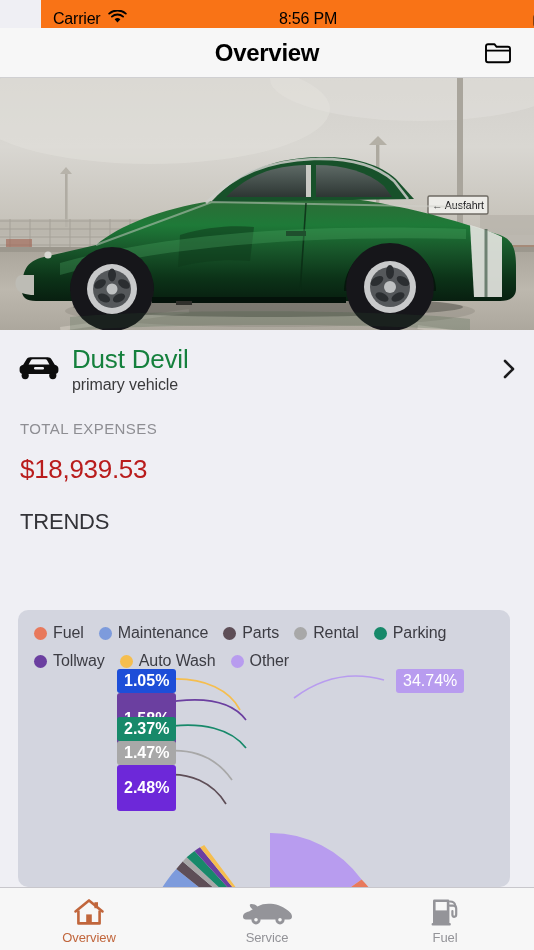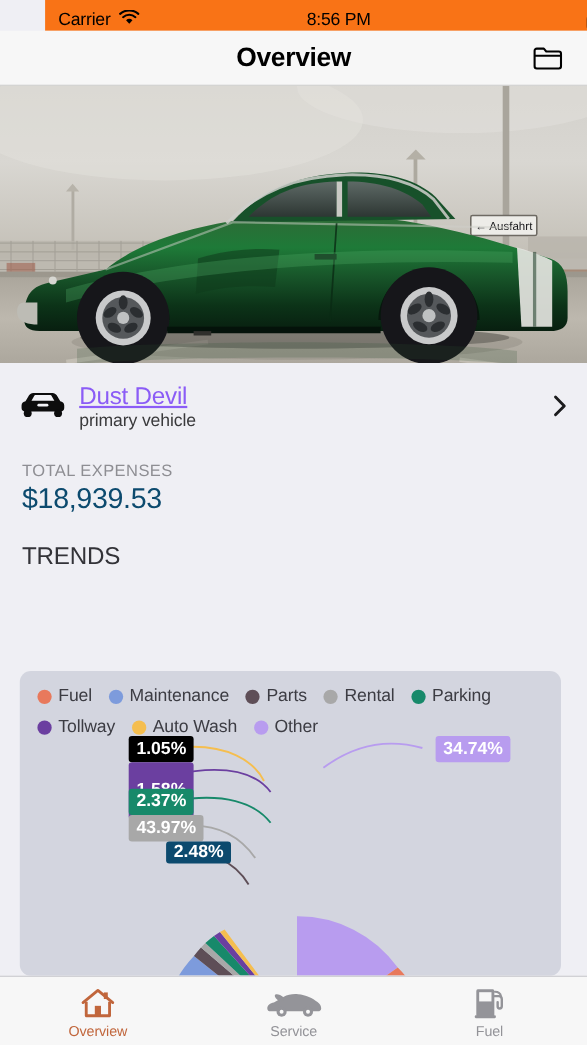--- a/index.html
+++ b/index.html
@@ -55,31 +55,31 @@
 
   
   .vehicle-row{
     height:78px; width:100%;
     display:flex; align-items:center;
     padding:0 18px;
     position:relative;
   }
   .veh-icon{ width:54px; display:flex; align-items:center; justify-content:flex-start; }
   .veh-text{ display:flex; flex-direction:column; justify-content:center; gap:1px; }
-  .veh-name{ font-size:22px; color:#8b5cf6; letter-spacing:-0.2px;text-decoration:underline; }
+  .veh-name{ font-size:26px; color:#15803d; letter-spacing:-0.2px; }
   .veh-sub{ font-size:16px; color:#3A3A3C; letter-spacing:-0.1px; }
   .veh-chevron{ margin-left:auto; display:flex; align-items:center; }
 
   
   .totals{ padding:12px 20px 0 20px; }
   .totals-label{
     font-size:15px; color:#8E8E93; letter-spacing:0.4px;
   }
   .totals-value{
-    font-size:26px; color:#0c4a6e; letter-spacing:-0.3px; margin-top:1px;
+    font-size:26px; color:#b91c1c; letter-spacing:-0.3px; margin-top:17px;
   }
   .section-title{
     font-size:22px; color:#333338; letter-spacing:-0.2px;
     padding:24px 20px 0 20px;
   }
 
   
   .chart-card{
     position:absolute;
     left:18px; top:610px;
@@ -408,35 +408,35 @@
         <path d="M366 12 C330 2 300 12 276 30" stroke="#B89CEF"></path>
         <path d="M140 12 C190 6 214 26 222 42" stroke="#F5BE4F"></path>
         <path d="M140 36 C190 26 216 36 228 52" stroke="#6B3FA0"></path>
         <path d="M140 60 C186 52 214 62 228 80" stroke="#17896A"></path>
         <path d="M140 84 C178 78 200 92 214 112" stroke="#A8A8A8"></path>
         <path d="M140 108 C172 102 196 116 208 136" stroke="#5E4E57"></path>
       </g>
     </svg>
 
     <div style="position:absolute;left:378px;top:1px;background:#B89CEF;border-radius:3px;padding:3px 7px;">
-      <span style="font-size:16px;font-weight:bold;color:#FFFFFF;">34.74%</span>
-    </div>
-    <div style="position:absolute;left:99px;top:1px;background:#000000;border-radius:3px;padding:3px 7px;">
+      <span style="font-size:16px;font-weight:normal;color:#FFFFFF;">34.74%</span>
+    </div>
+    <div style="position:absolute;left:99px;top:1px;background:#1d4ed8;border-radius:3px;padding:3px 7px;">
       <span style="font-size:16px;font-weight:bold;color:#FFFFFF;">1.05%</span>
     </div>
     <div style="position:absolute;left:99px;top:25px;background:#6B3FA0;border-radius:3px;padding:17px 7px;">
       <span style="font-size:16px;font-weight:bold;color:#FFFFFF;">1.58%</span>
     </div>
     <div style="position:absolute;left:99px;top:49px;background:#17896A;border-radius:3px;padding:3px 7px;">
       <span style="font-size:16px;font-weight:bold;color:#FFFFFF;">2.37%</span>
     </div>
     <div style="position:absolute;left:99px;top:73px;background:#A8A8A8;border-radius:3px;padding:3px 7px;">
-      <span style="font-size:16px;font-weight:bold;color:#FFFFFF;">43.97%</span>
-    </div>
-    <div style="position:absolute;left:99px;top:97px;background:#0c4a6e;border-radius:3px;padding:1px 7px;margin-left:34px;">
+      <span style="font-size:16px;font-weight:bold;color:#FFFFFF;">1.47%</span>
+    </div>
+    <div style="position:absolute;left:99px;top:97px;background:#6d28d9;border-radius:3px;padding:14px 7px;">
       <span style="font-size:16px;font-weight:bold;color:#FFFFFF;">2.48%</span>
     </div>
   </div>
 </div>
 
 <div class="tab-bar">
 
   <div class="tab-item active">
     <span class="tab-icon">
       <svg width="32" height="28" viewBox="0 0 32 28">

